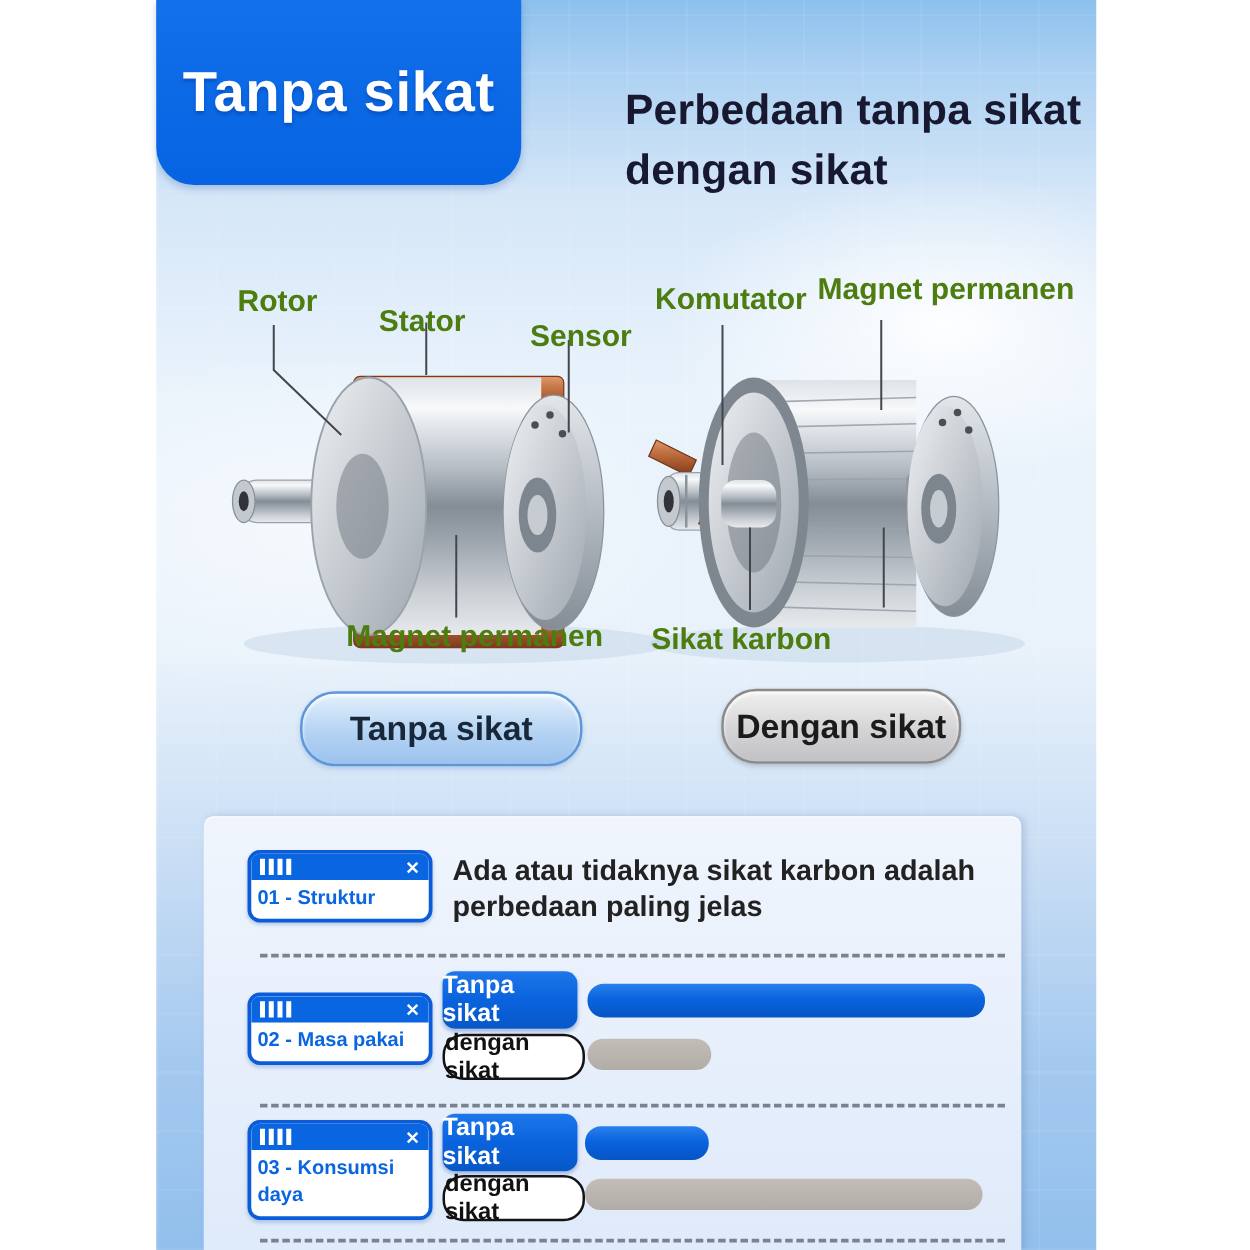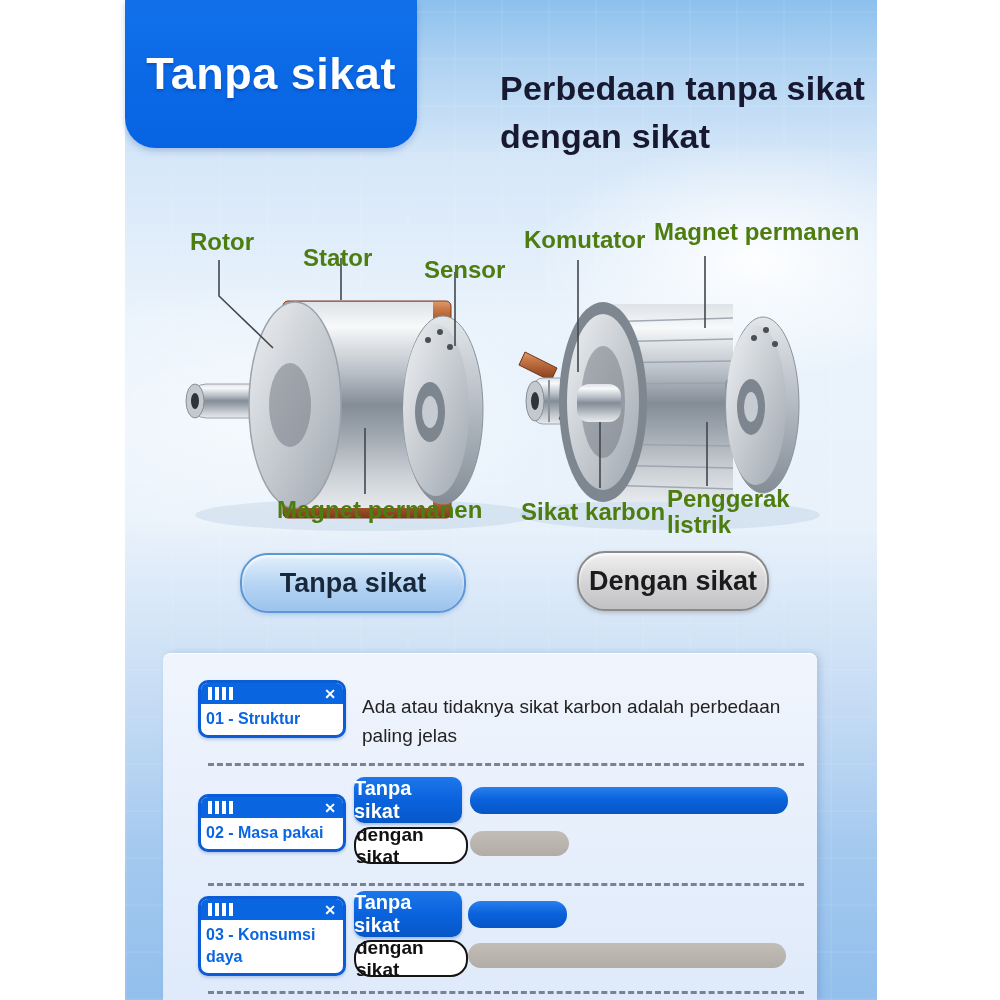--- a/index.html
+++ b/index.html
@@ -42,22 +42,22 @@
     box-shadow:inset 0 1px 0 rgba(255,255,255,.9),3px 0 6px rgba(80,110,160,.25);}
   .badge{position:absolute;width:142px;border:3px solid #0a5cd8;border-radius:10px;
     background:#ffffff;overflow:hidden;box-shadow:0 2px 3px rgba(40,90,170,.25);}
   .badge-bar{height:21px;background:#0a66e0;display:flex;align-items:center;
     justify-content:space-between;padding:0 7px;}
   .ticks{display:flex;gap:3px;}
   .ticks i{display:block;width:4px;height:13px;background:#ffffff;}
   .badge-x{color:#ffffff;font-weight:bold;font-size:14px;line-height:14px;}
   .badge-label{color:#0a66e0;font-weight:bold;font-size:16px;padding:4px 4px 5px 5px;line-height:22px;}
   .badge-label.nowrap{white-space:nowrap;}
-  .desc{position:absolute;left:199px;top:39px;width:440px;color:#222222;font-weight:normal;
-    font-size:19px;line-height:29px;}
+  .desc{position:absolute;left:199px;top:29px;width:440px;color:#222222;font-weight:bold;
+    font-size:23px;line-height:29px;}
   .dash{position:absolute;left:45px;width:596px;border-top:3px dashed #68707e;opacity:.85;}
   .chip{position:absolute;width:108px;height:46px;border-radius:10px;color:#ffffff;font-weight:bold;
     font-size:20px;display:flex;align-items:center;justify-content:center;
     background:linear-gradient(180deg,#1d77ea,#0a63dd 50%,#0757c8);box-shadow:0 2px 3px rgba(20,70,160,.3);}
   .lpill{position:absolute;width:110px;height:33px;border-radius:17px;background:#ffffff;
     border:2px solid #141414;color:#111111;font-weight:bold;font-size:19px;display:flex;
     align-items:center;justify-content:center;}
   .bar{position:absolute;border-radius:13px;}
   .bar.blue{height:27px;background:linear-gradient(180deg,#2a80ec,#0a63dd 45%,#0655c5);}
   .bar.gray{height:25px;background:linear-gradient(180deg,#c3bdb8,#b2aca7);}
@@ -172,24 +172,20 @@
     </g>
   </svg>
 
   <div class="part-label" style="left:190px;top:228px;">Rotor</div>
   <div class="part-label" style="left:303px;top:244px;">Stator</div>
   <div class="part-label" style="left:424px;top:256px;">Sensor</div>
   <div class="part-label" style="left:524px;top:226px;">Komutator</div>
   <div class="part-label" style="left:654px;top:218px;">Magnet permanen</div>
   <div class="part-label" style="left:277px;top:496px;">Magnet permanen</div>
   <div class="part-label" style="left:521px;top:498px;">Sikat karbon</div>
-  <div class="part-label two-line" style="left:667px;top:486px;">
-    <div>Penggerak</div>
-    <div>listrik</div>
-  </div>
 
   <div class="pill-btn pill-blue">Tanpa sikat</div>
   <div class="pill-btn pill-gray">Dengan sikat</div>
 
   <div class="card">
 
     <div class="badge" style="left:35px;top:27px;">
       <div class="badge-bar">
         <span class="ticks">
             <i></i>

